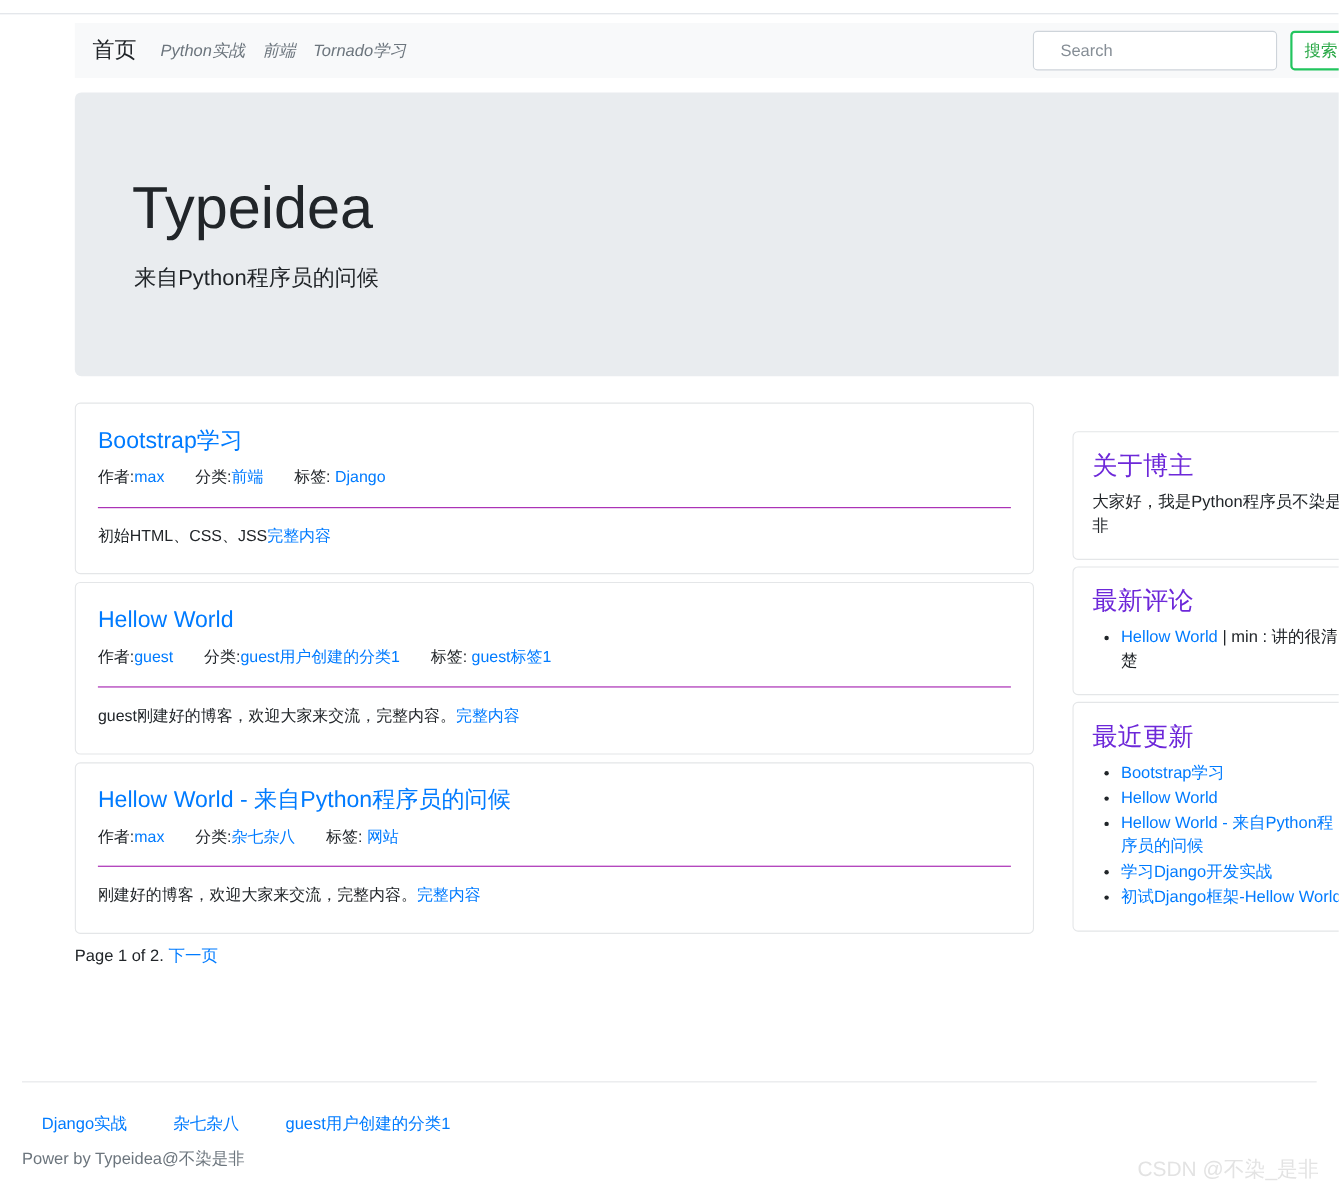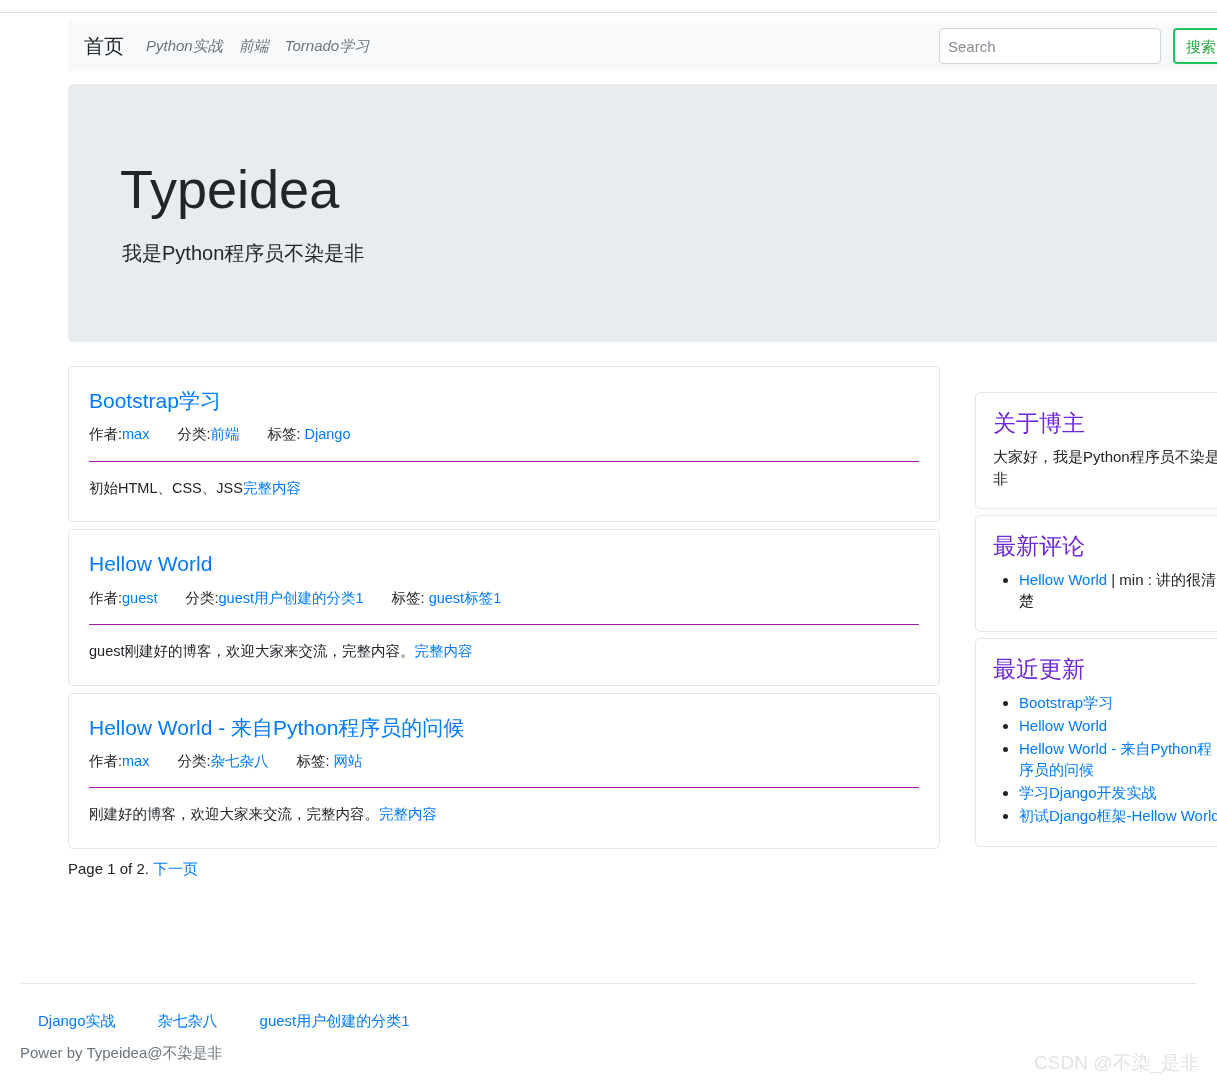--- a/index.html
+++ b/index.html
@@ -76,21 +76,21 @@
   .search-form {
     display: flex;
     align-items: center;
   }
   .search-input {
     width: 222px;
     height: 36px;
     box-sizing: border-box;
     border: 1px solid #ced4da;
     border-radius: 4px;
-    padding: 6px 8px;
+    padding: 6px 24px;
     font-size: 15px;
     color: #495057;
     background: #ffffff;
     outline: none;
     font-family: "Liberation Sans", "DejaVu Sans", sans-serif;
   }
   .search-input::placeholder { color: #868e96; }
   .search-btn {
     margin-left: 12px;
     height: 36px;
@@ -283,21 +283,21 @@
         </li>
       </ul>
       <form class="search-form">
         <input class="search-input" type="text" placeholder="Search" style="">
         <button class="search-btn" type="submit">搜索</button>
       </form>
     </nav>
 
     <section class="jumbotron">
       <h1 class="jumbo-title">Typeidea</h1>
-      <p class="jumbo-sub">我是Python程序员不染是非</p>
+      <p class="jumbo-sub">来自Python程序员的问候</p>
     </section>
 
     <div class="row">
 
       <div class="col-main">
 
         <article class="card post-card">
           <a class="post-title" href="#">Bootstrap学习</a>
           <div class="post-meta">
             <span class="meta-group">

